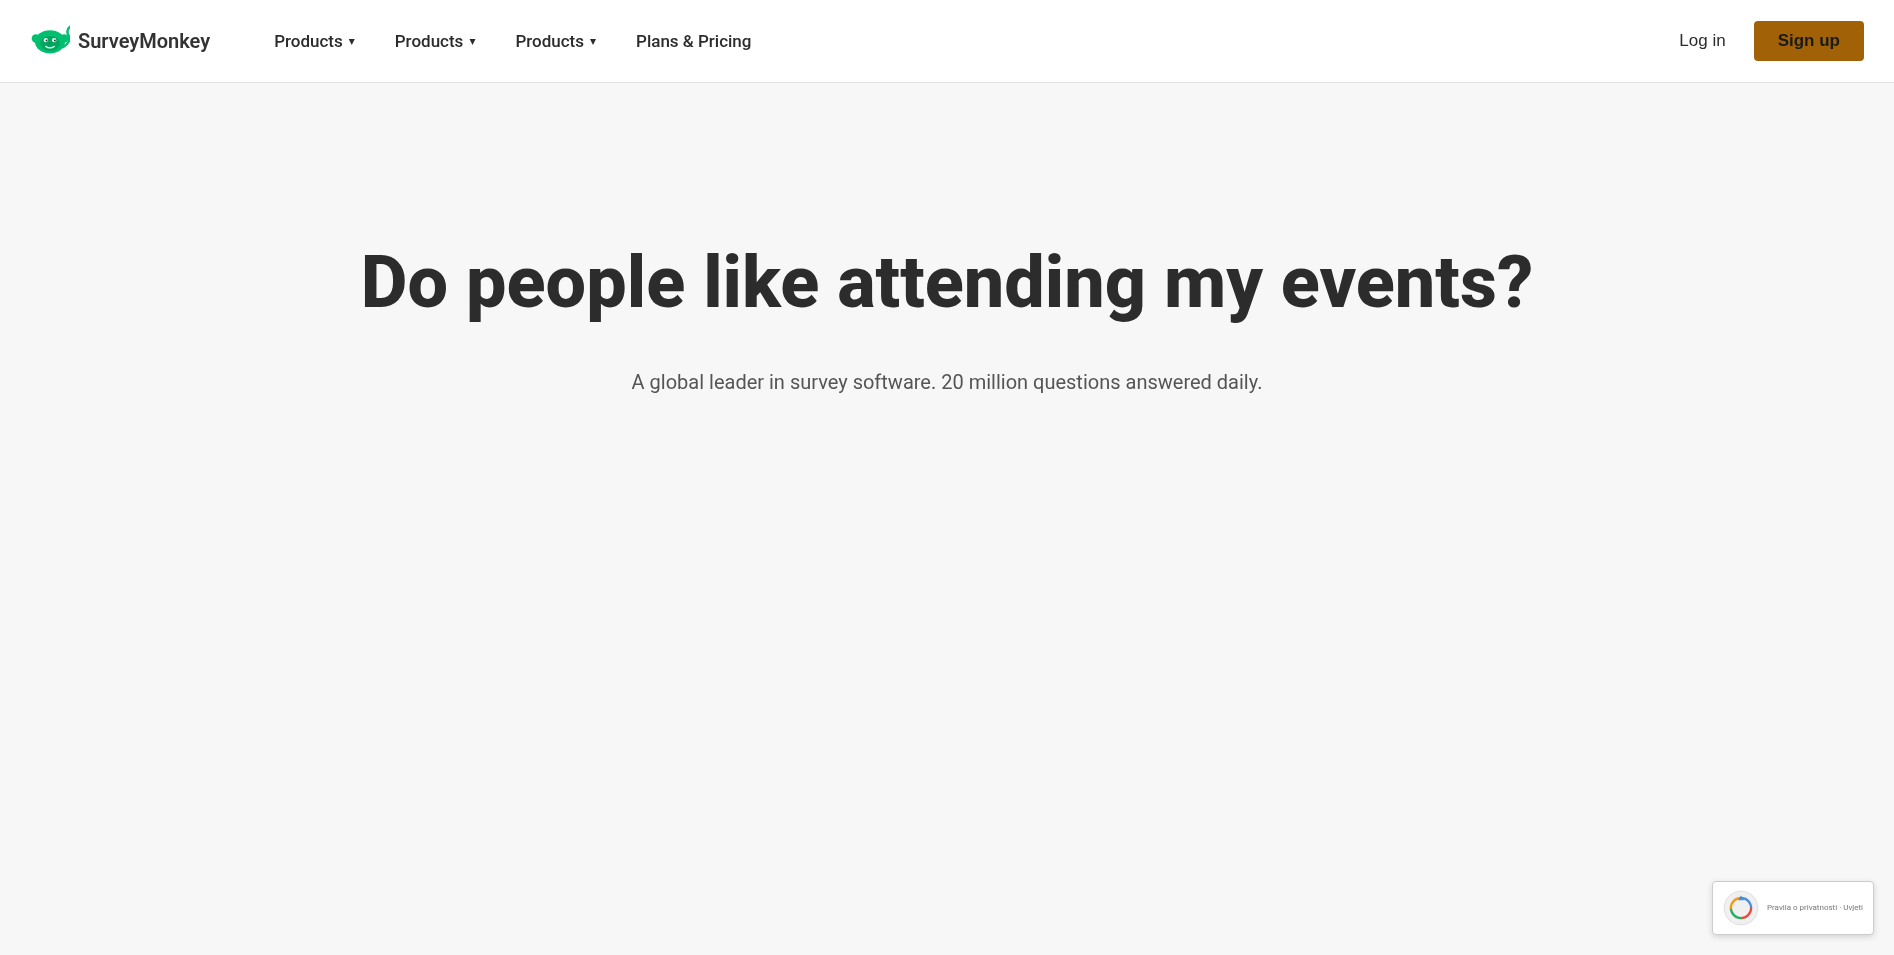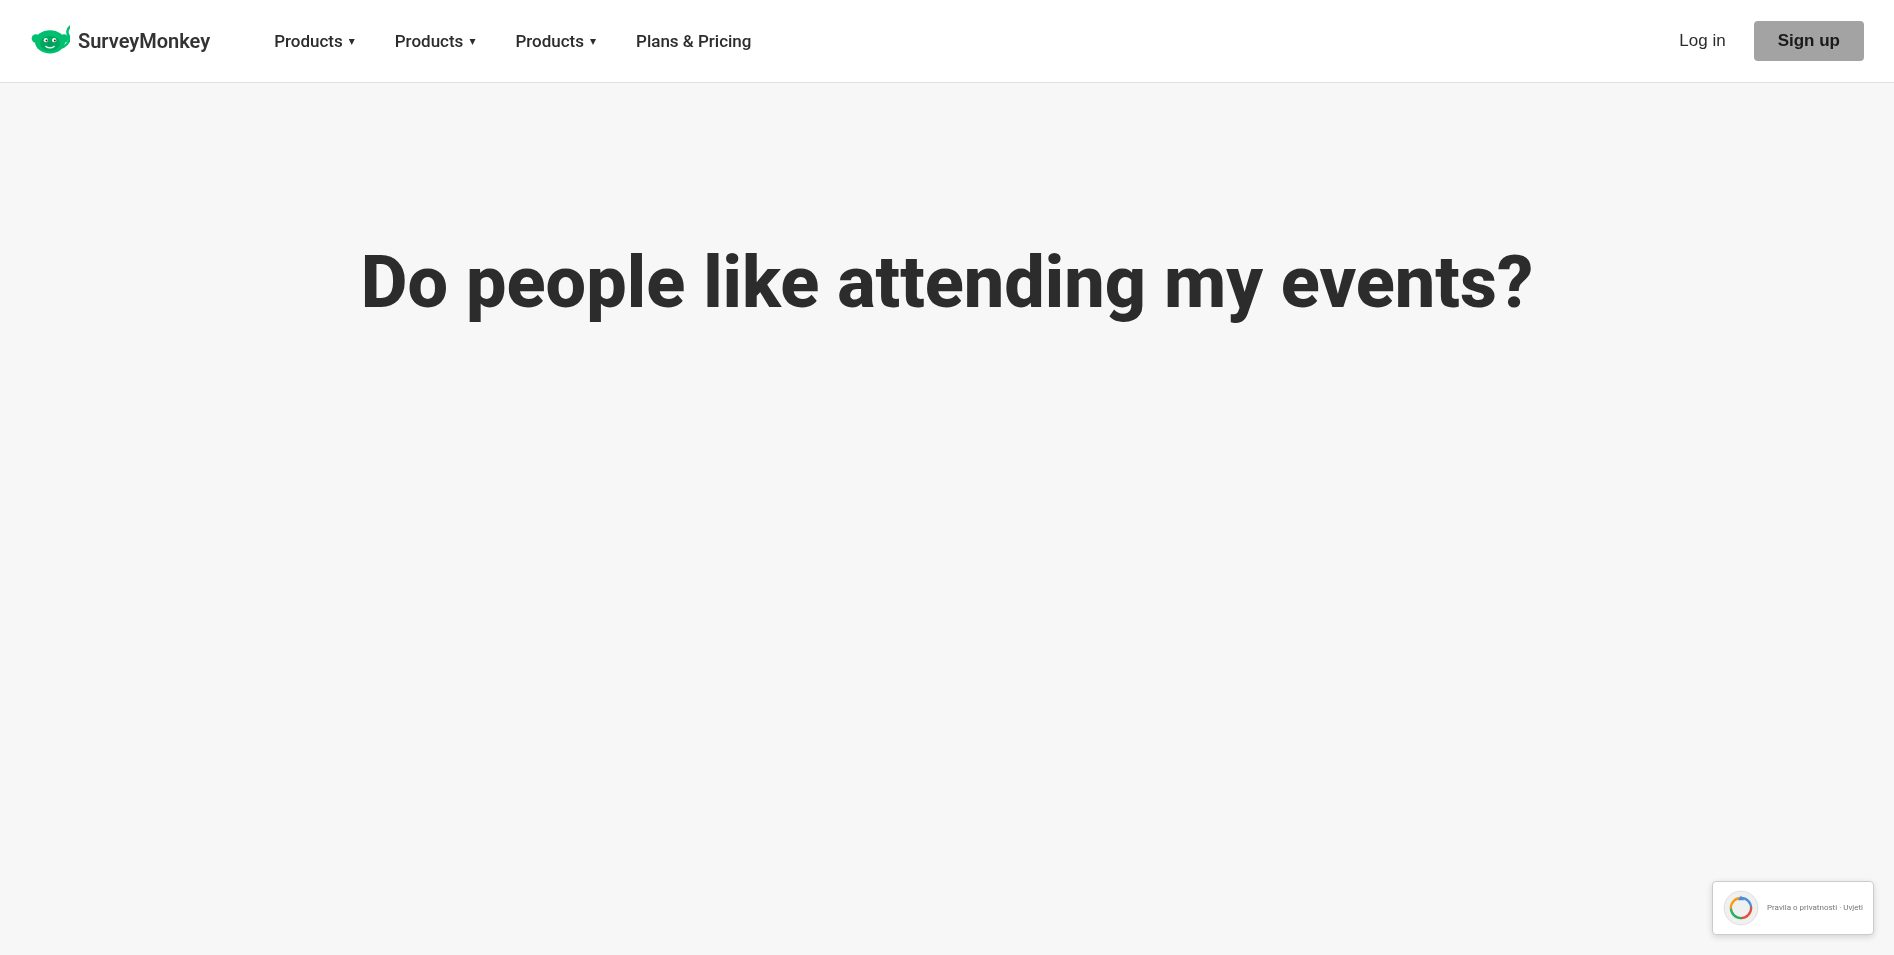--- a/index.html
+++ b/index.html
@@ -87,21 +87,21 @@
       cursor: pointer;
       padding: 8px 12px;
       background: none;
       border: none;
     }
 
     .signup-btn {
       font-size: 17px;
       font-weight: 600;
       color: #1a1a1a;
-      background: #a3a3a3;
+      background: #a16207;
       border: none;
       border-radius: 4px;
       padding: 10px 24px;
       cursor: pointer;
     }
 
     
     .hero {
       display: flex;
       flex-direction: column;
@@ -220,20 +220,21 @@
   </div>
 
   <div class="nav-right">
     <button class="login-btn">Log in</button>
     <button class="signup-btn">Sign up</button>
   </div>
 </nav>
 
 <main class="hero">
   <h1 class="hero-title">Do people like attending my events?</h1>
+  <p class="hero-subtitle">A global leader in survey software. 20 million questions answered daily.</p>
 </main>
 
 <div class="recaptcha-badge">
   <svg class="recaptcha-logo" viewBox="0 0 64 64" xmlns="http://www.w3.org/2000/svg">
     <circle cx="32" cy="32" r="30" fill="#f0f0f0" stroke="#ccc" stroke-width="1"></circle>
 
     <path d="M32 14 A18 18 0 0 1 50 32" stroke="#4a90d9" stroke-width="4" fill="none" stroke-linecap="round"></path>
     <path d="M50 32 A18 18 0 0 1 32 50" stroke="#e74c3c" stroke-width="4" fill="none" stroke-linecap="round"></path>
     <path d="M32 50 A18 18 0 0 1 14 32" stroke="#27ae60" stroke-width="4" fill="none" stroke-linecap="round"></path>
     <path d="M14 32 A18 18 0 0 1 32 14" stroke="#f39c12" stroke-width="4" fill="none" stroke-linecap="round"></path>

